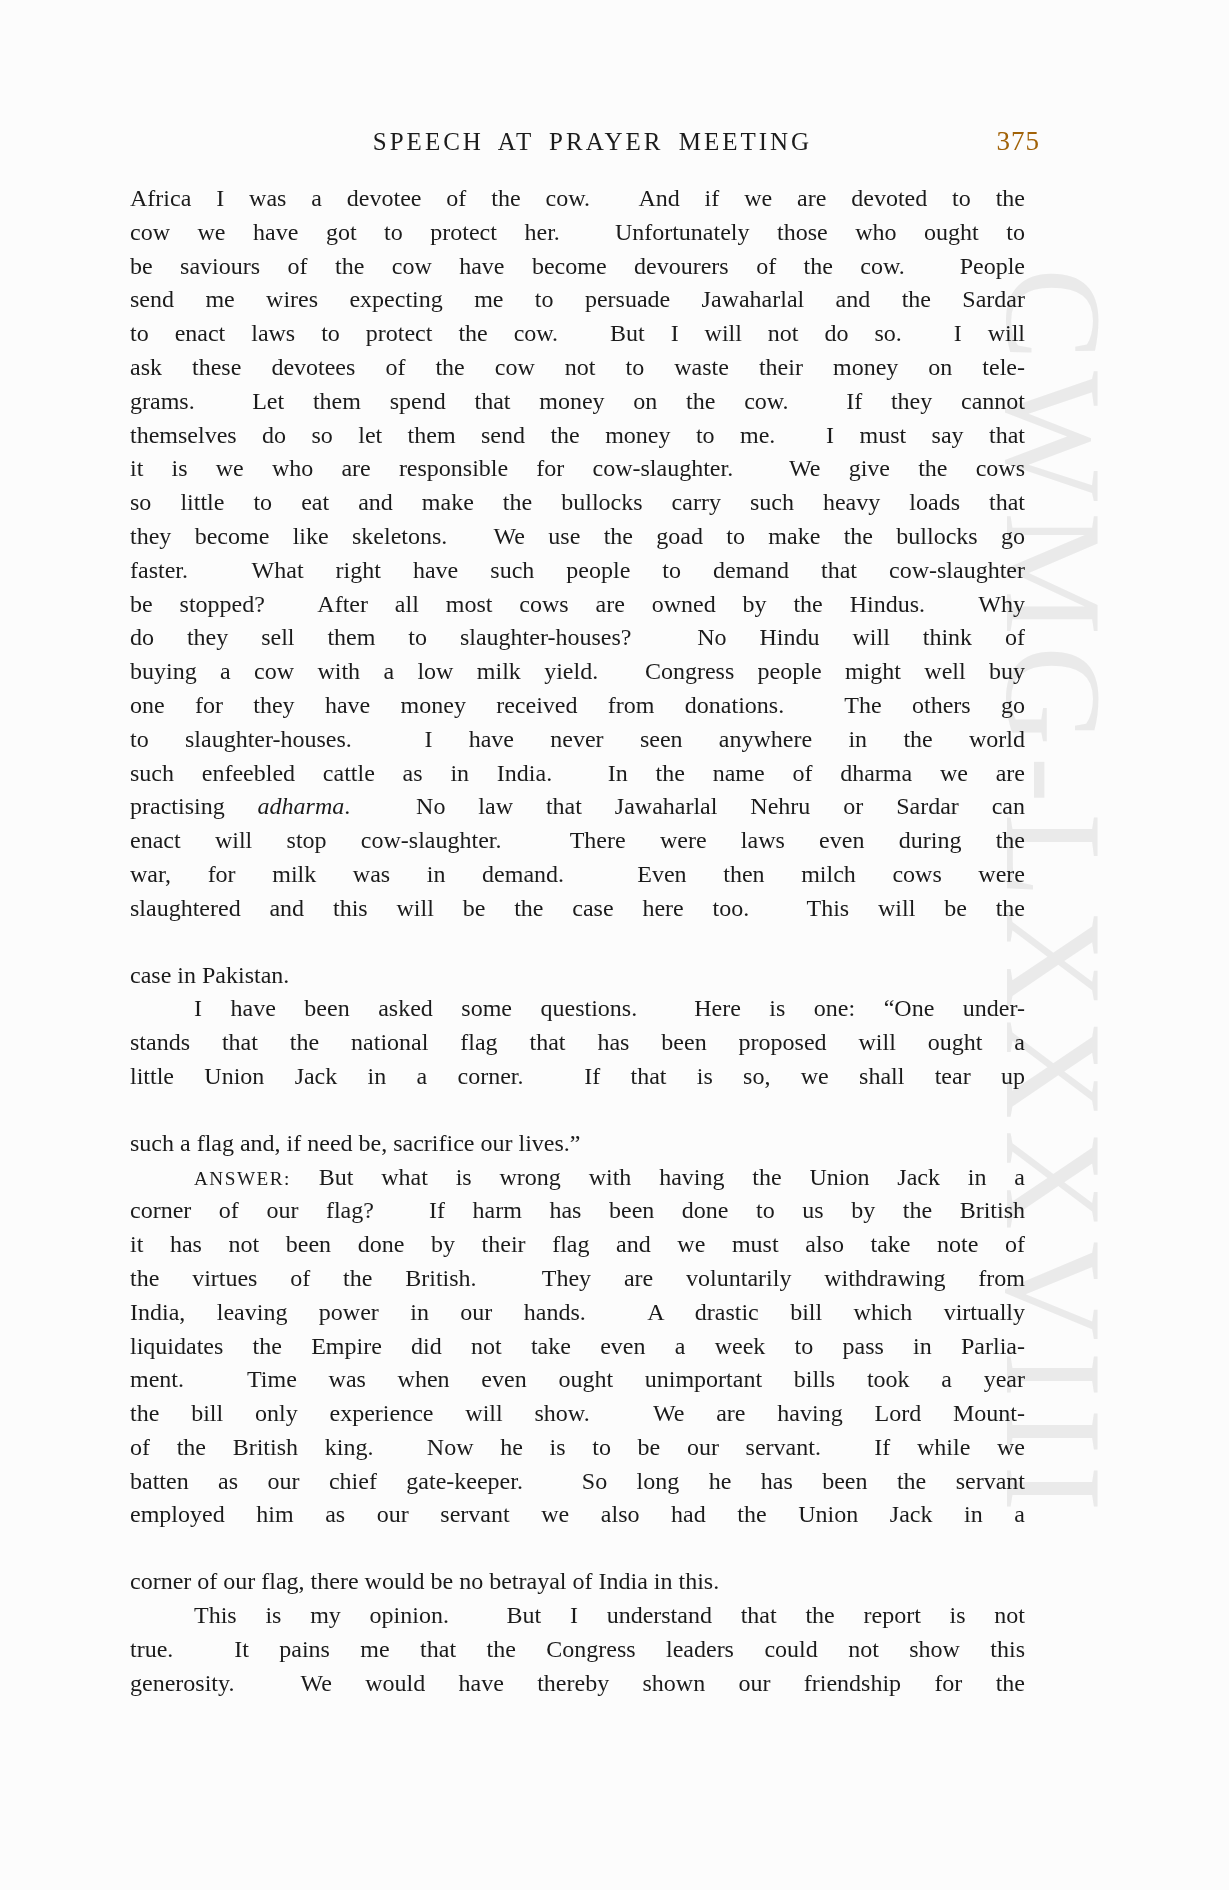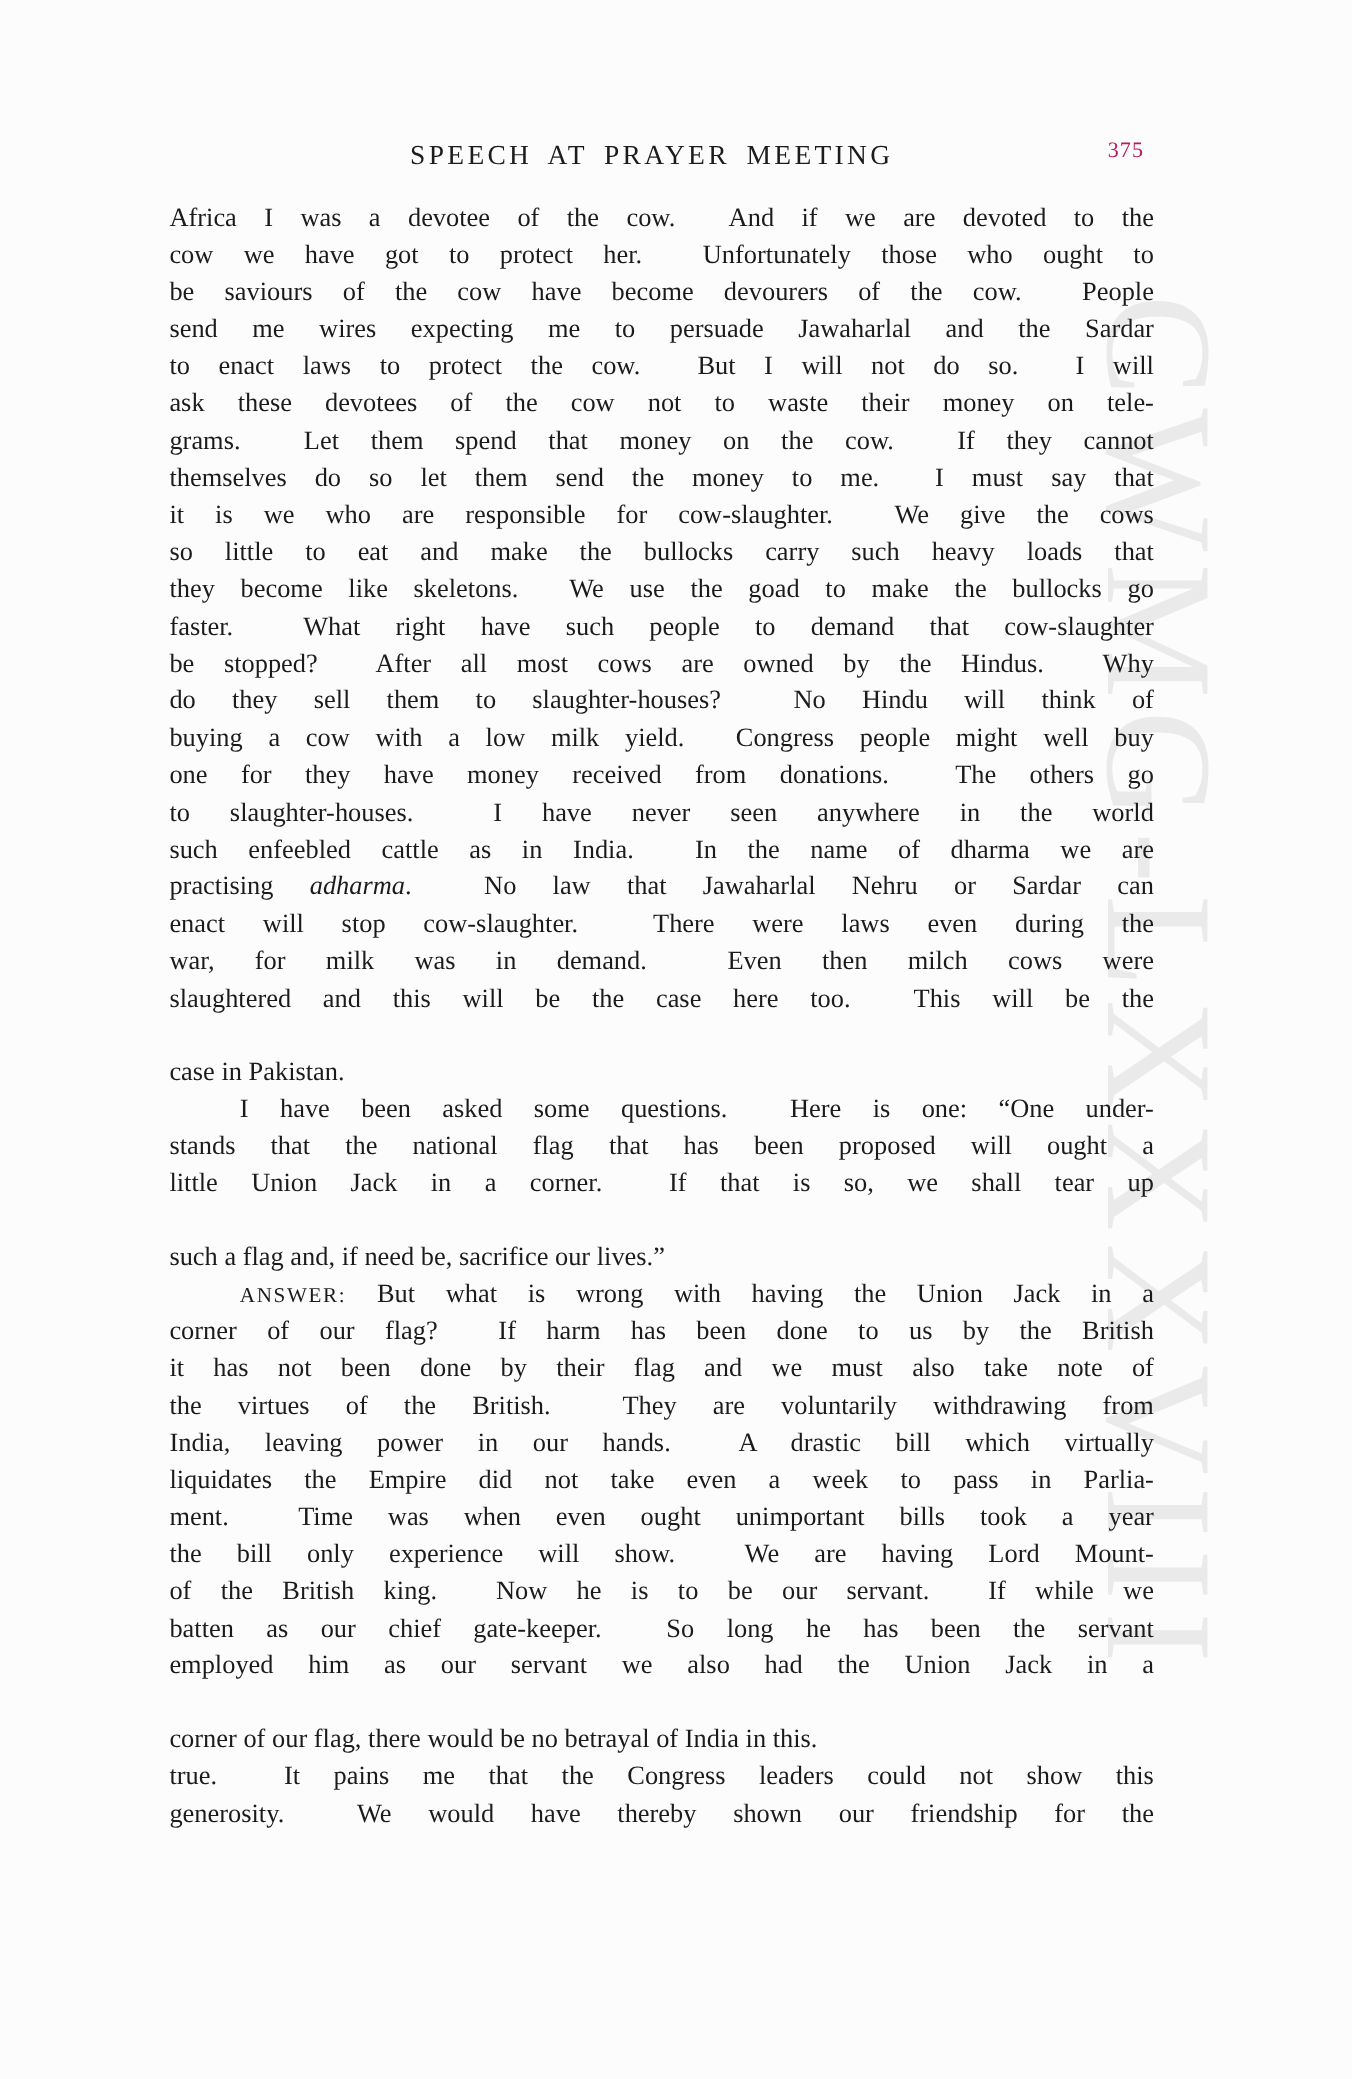--- a/index.html
+++ b/index.html
@@ -29,25 +29,25 @@
   #running-header{
     position:absolute;left:145px;top:128px;width:895px;height:36px;
   }
   #page-title{
     display:block;text-align:center;
     font-size:25px;letter-spacing:3px;word-spacing:6px;
     color:#1c1c1c;white-space:nowrap;
   }
   #page-number{
     position:absolute;right:0;top:-2px;
-    font-size:20px;letter-spacing:1px;color:#be185d;
+    font-size:27px;letter-spacing:1px;color:#a16207;
   }
   
   #text-block{
-    position:absolute;left:154px;top:182px;width:895px;
+    position:absolute;left:130px;top:182px;width:895px;
   }
   .line{
     height:33.8px;line-height:33.8px;
     font-size:24px;
     text-align:justify;
     text-align-last:justify;
     white-space:pre-wrap;
     overflow:visible;
   }
   .line.last{text-align-last:left;margin-top:33px;}
@@ -100,17 +100,18 @@
       <div class="line"><span>it has not been done by their flag and we must also take note of</span></div>
       <div class="line"><span>the virtues of the British.  They are voluntarily withdrawing from</span></div>
       <div class="line"><span>India, leaving power in our hands.  A drastic bill which virtually</span></div>
       <div class="line"><span>liquidates the Empire did not take even a week to pass in Parlia-</span></div>
       <div class="line"><span>ment.  Time was when even ought unimportant bills took a year</span></div>
       <div class="line"><span>the bill only experience will show.  We are having Lord Mount-</span></div>
       <div class="line"><span>of the British king.  Now he is to be our servant.  If while we</span></div>
       <div class="line"><span>batten as our chief gate-keeper.  So long he has been the servant</span></div>
       <div class="line"><span>employed him as our servant we also had the Union Jack in a</span></div>
       <div class="line last"><span>corner of our flag, there would be no betrayal of India in this.</span></div>
+      <div class="line ind"><span>This is my opinion.  But I understand that the report is not</span></div>
       <div class="line"><span>true.  It pains me that the Congress leaders could not show this</span></div>
       <div class="line"><span>generosity.  We would have thereby shown our friendship for the</span></div>
     </div>
 
 </div>
 
 </body></html>

